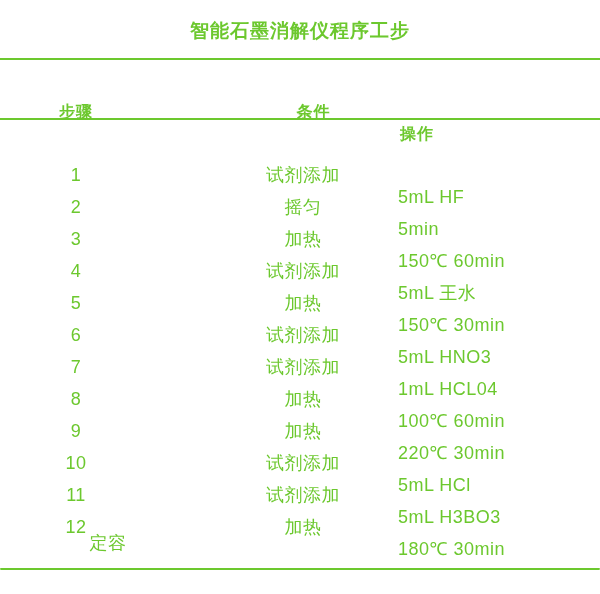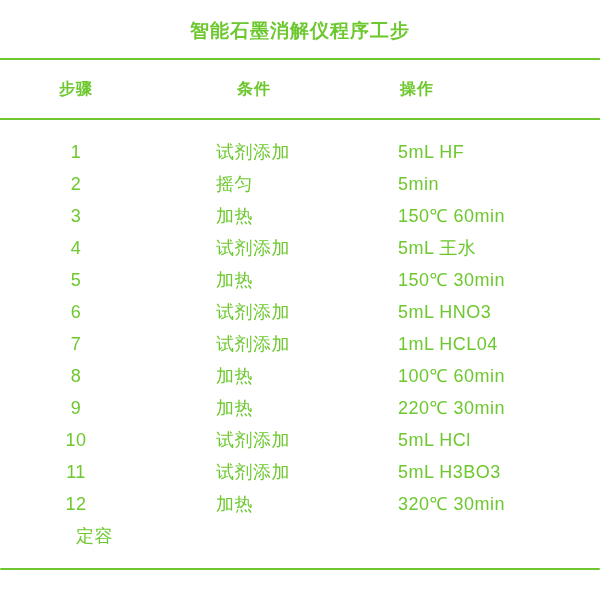--- a/index.html
+++ b/index.html
@@ -50,22 +50,22 @@
     padding: 16px 0;
   }
   .data-row {
     height: 32px;
     line-height: 32px;
     font-size: 18px;
     letter-spacing: 0.5px;
   }
   .cell { white-space: nowrap; padding-left: 12px; }
   .c1 { text-align: center; }
-  .c2 { padding-left: 76px; }
-  .c3 { padding-left: 8px; }
+  .c2 { padding-left: 76px; text-align: center; }
+  .c3 { padding-left: 8px; margin-top: 45px; }
   .header-row .c2 { padding-left: 97px; }
   .header-row .c3 { padding-left: 10px; }
 </style>
 </head>
 <body>
 
 <div class="page">
 
   <div class="title">智能石墨消解仪程序工步</div>
 
@@ -142,21 +142,21 @@
 
   <div class="row data-row">
     <div class="cell c1">11</div>
     <div class="cell c2">试剂添加</div>
     <div class="cell c3">5mL H3BO3</div>
   </div>
 
   <div class="row data-row">
     <div class="cell c1">12</div>
     <div class="cell c2">加热</div>
-    <div class="cell c3">320℃ 30min</div>
+    <div class="cell c3">180℃ 30min</div>
   </div>
 
   <div class="row data-row">
     <div class="cell c2">定容</div>
     <div class="cell c3"></div>
   </div>
 </div>
 
   <div class="divider thin"></div>
 

